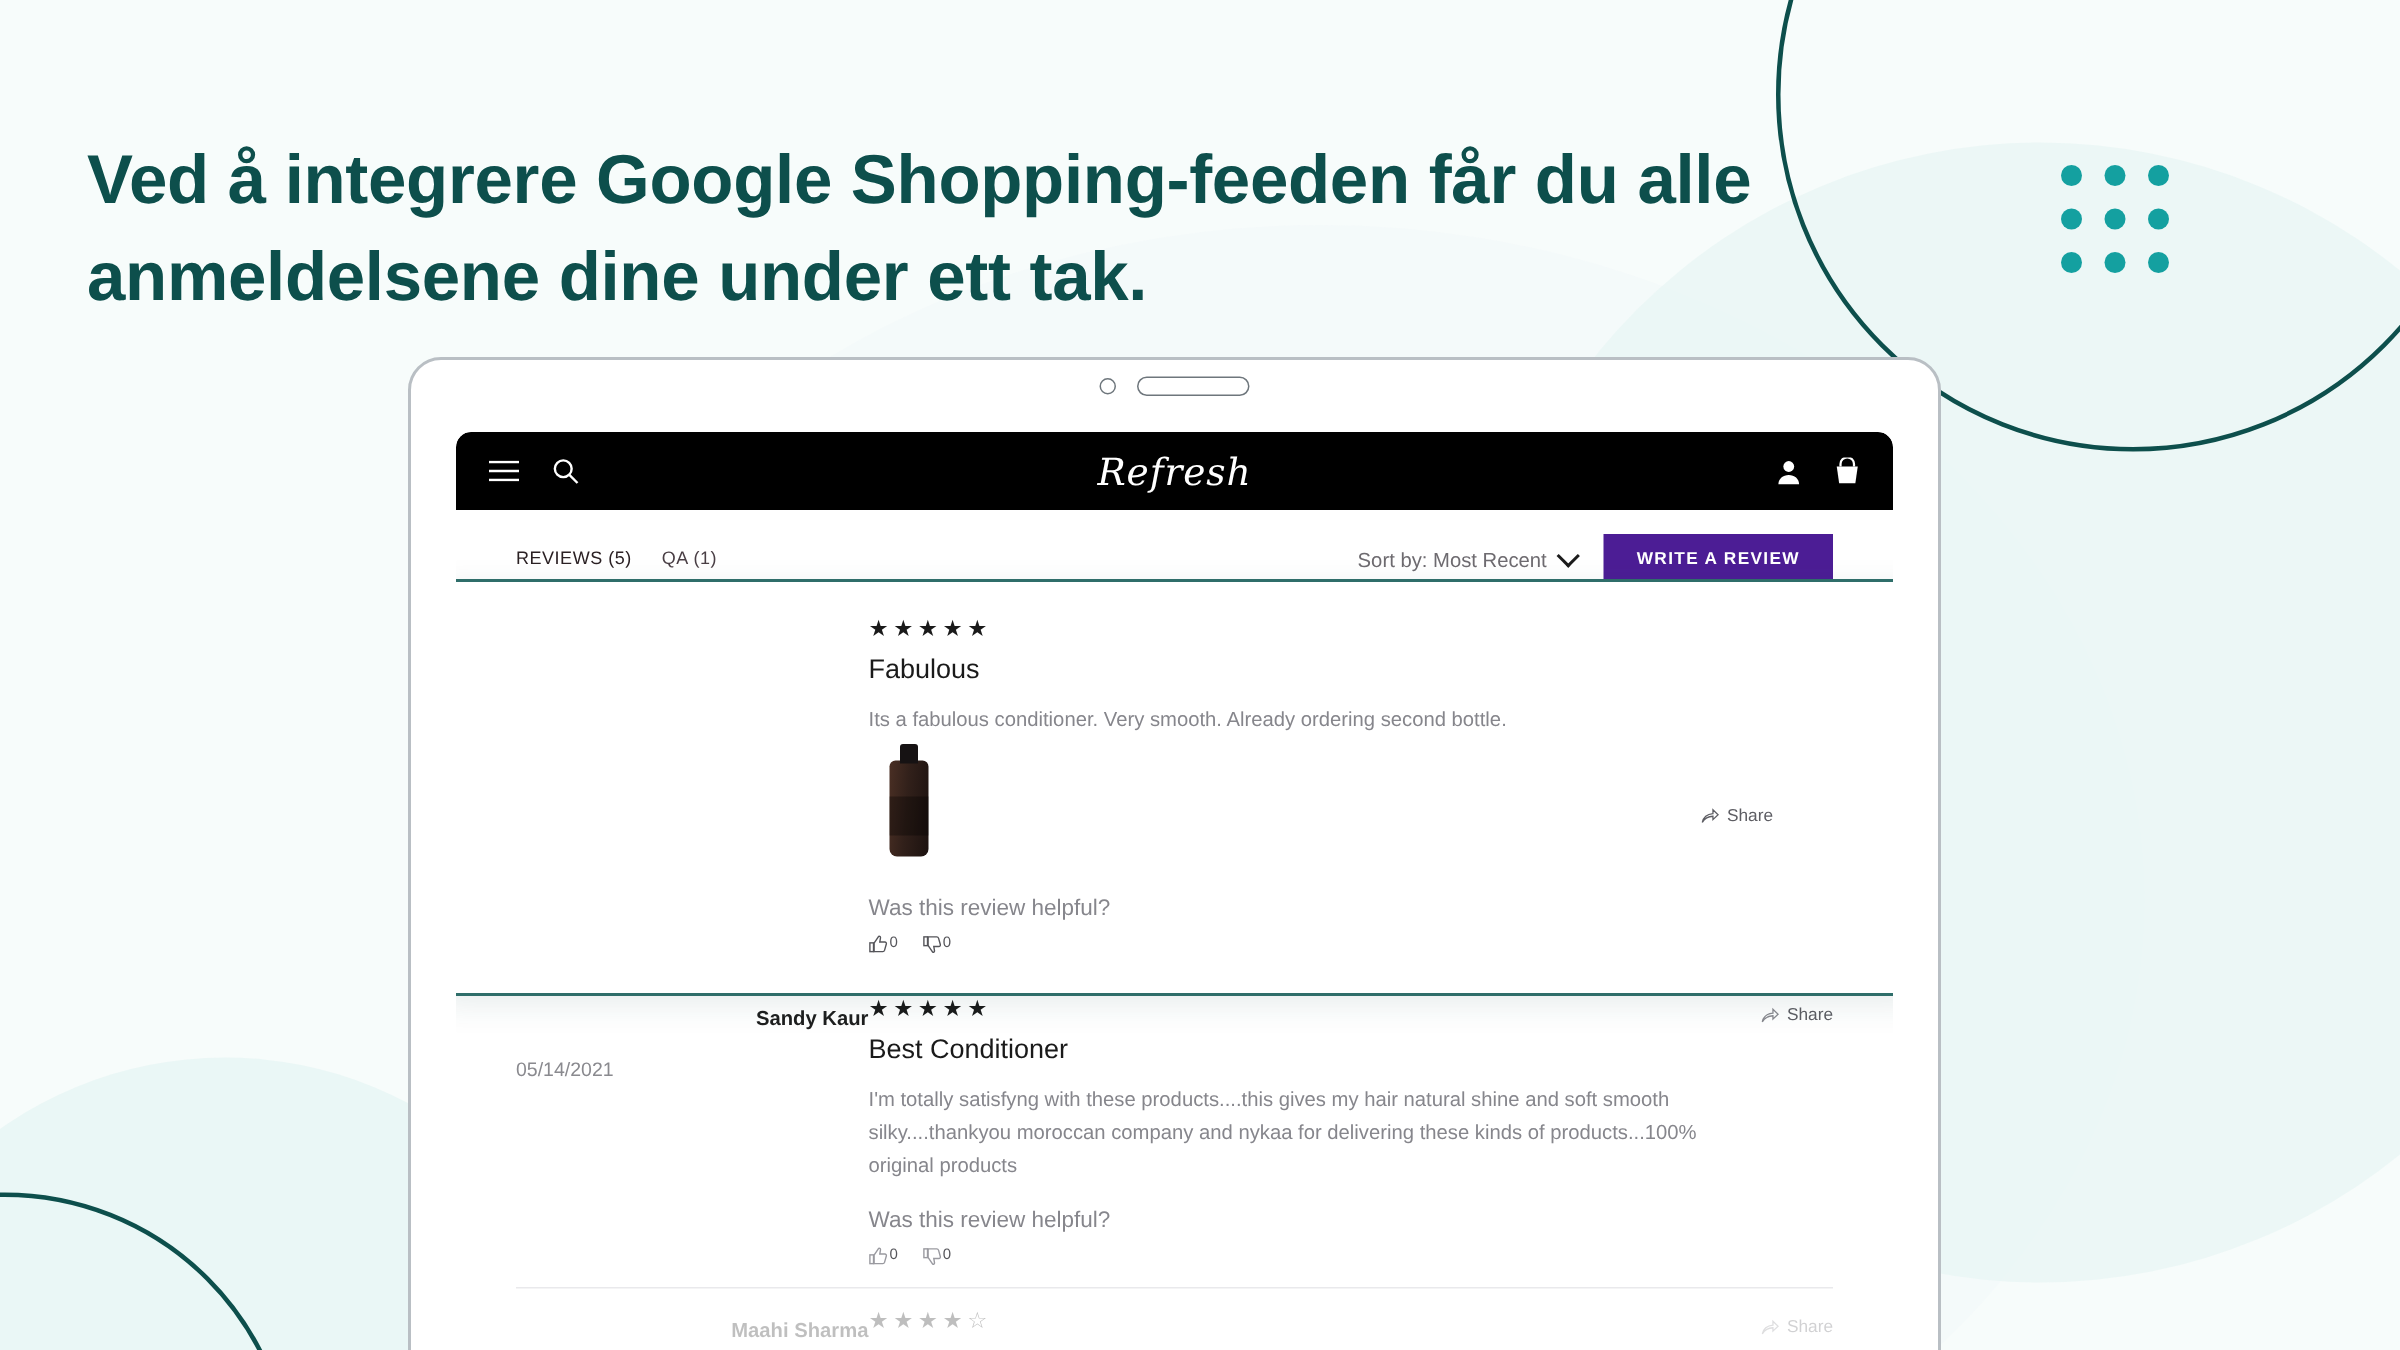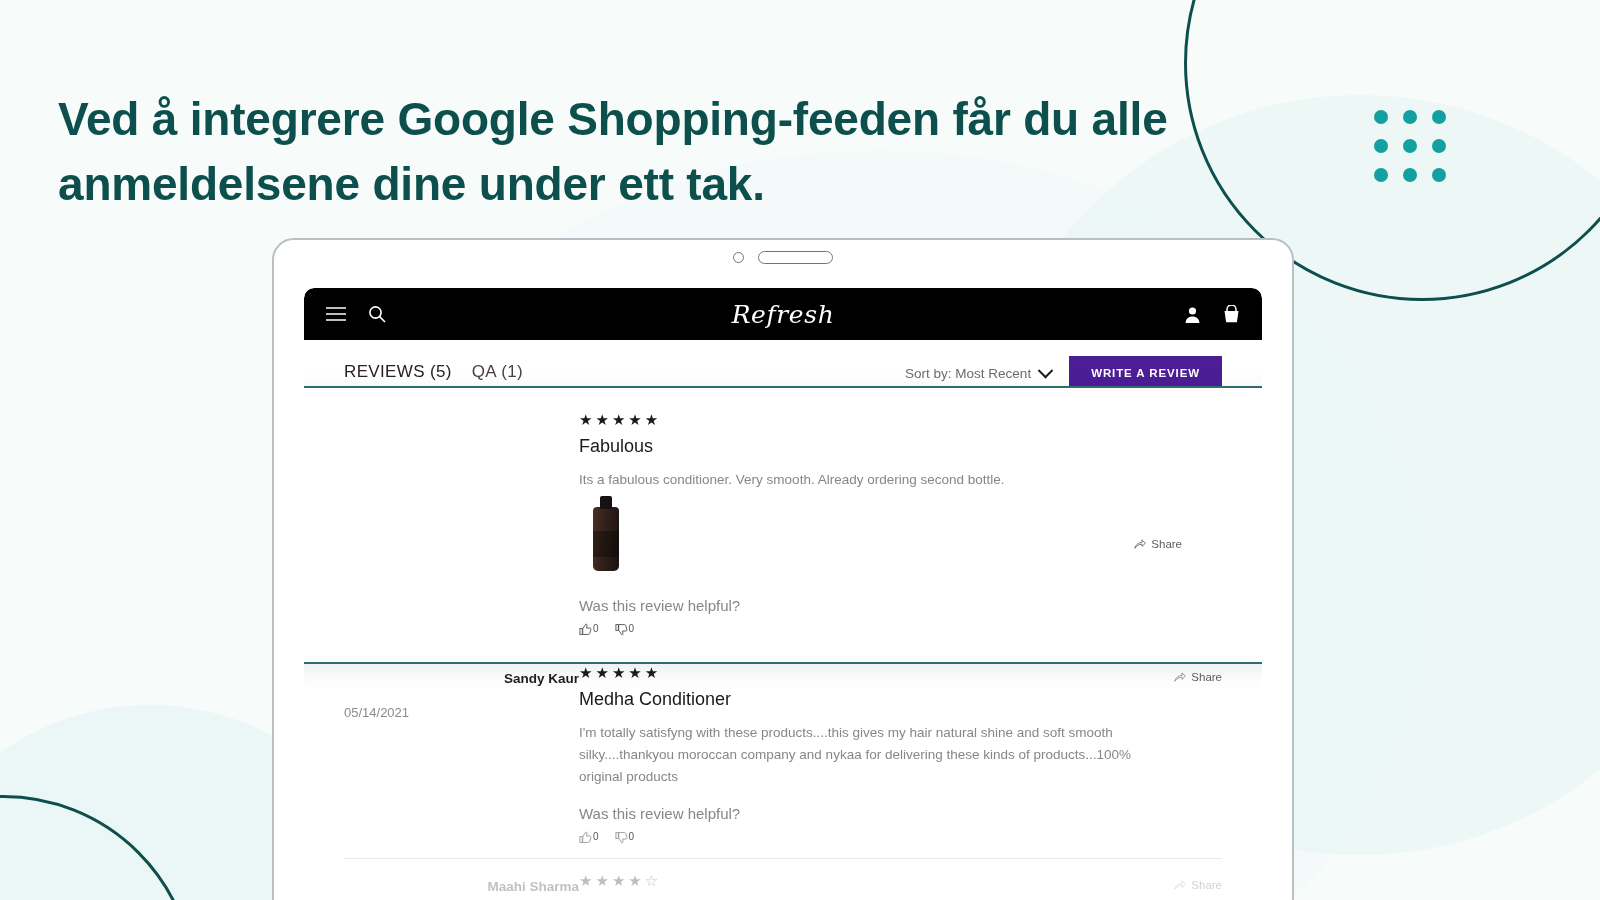--- a/index.html
+++ b/index.html
@@ -71,21 +71,21 @@
     font-size:25px; font-family:"DejaVu Serif", serif; font-style:italic;
     letter-spacing:.6px; pointer-events:none;
   }
   .hdr-right { margin-left:auto; display:flex; align-items:center; gap:22px; }
 
   
   .toolbar {
     display:flex; align-items:center; padding:16px 40px 0 40px; position:relative;
   }
   .tabs { display:flex; gap:20px; }
-  .tab { font-size:17px; color:#4a3f45; padding-bottom:9px; letter-spacing:.35px; }
+  .tab { font-size:12px; color:#4a3f45; padding-bottom:9px; letter-spacing:.35px; }
   .tab.active { color:#2b2124; border-bottom:2px solid #2b2124; }
   .toolbar-right { margin-left:auto; display:flex; align-items:center; gap:18px; padding-bottom:8px; }
   .sortby { font-size:13.5px; color:#6e6b70; display:flex; align-items:center; gap:9px; }
   .chev { display:inline-block; width:9px; height:9px; border-right:2px solid #1c1c1c;
           border-bottom:2px solid #1c1c1c; transform:rotate(45deg) translate(-2px,-2px); }
   .write-btn {
     background:#4c1d95; color:#fff; font-size:11.5px; letter-spacing:.9px;
     padding:11px 22px; border:0; font-weight:600; font-family:inherit;
   }
 
@@ -251,21 +251,21 @@
 
       <div class="divider"></div>
 
       <div class="review-row">
         <div class="rv-meta">
           <div class="rv-name">Sandy Kaur</div>
           <div class="rv-date">05/14/2021</div>
         </div>
         <div class="rv-body">
           <div class="stars">★★★★★</div>
-          <div class="rv-title">Medha Conditioner</div>
+          <div class="rv-title">Best Conditioner</div>
           <div class="rv-text">I'm totally satisfyng with these products....this gives my hair natural shine and soft smooth silky....thankyou moroccan company and nykaa for delivering these kinds of products...100% original products</div>
           <div class="helpful">Was this review helpful?</div>
           <div class="votes">
             <span class="vote">
               <svg width="13" height="13" viewBox="0 0 14 14" aria-hidden="true">
                 <path d="M4 6.2 7.3 1.3c.8-.3 1.5.3 1.3 1.2L8.1 5.4h3.6c.9 0 1.3.7 1.1 1.4l-1.3 4.6c-.2.6-.6.9-1.2.9H4z" fill="none" stroke="#9a9aa0" stroke-width="1"></path>
                 <rect x="1" y="6" width="2.6" height="6.3" fill="none" stroke="#9a9aa0" stroke-width="1"></rect>
               </svg>
               <sup>0</sup>
             </span>

